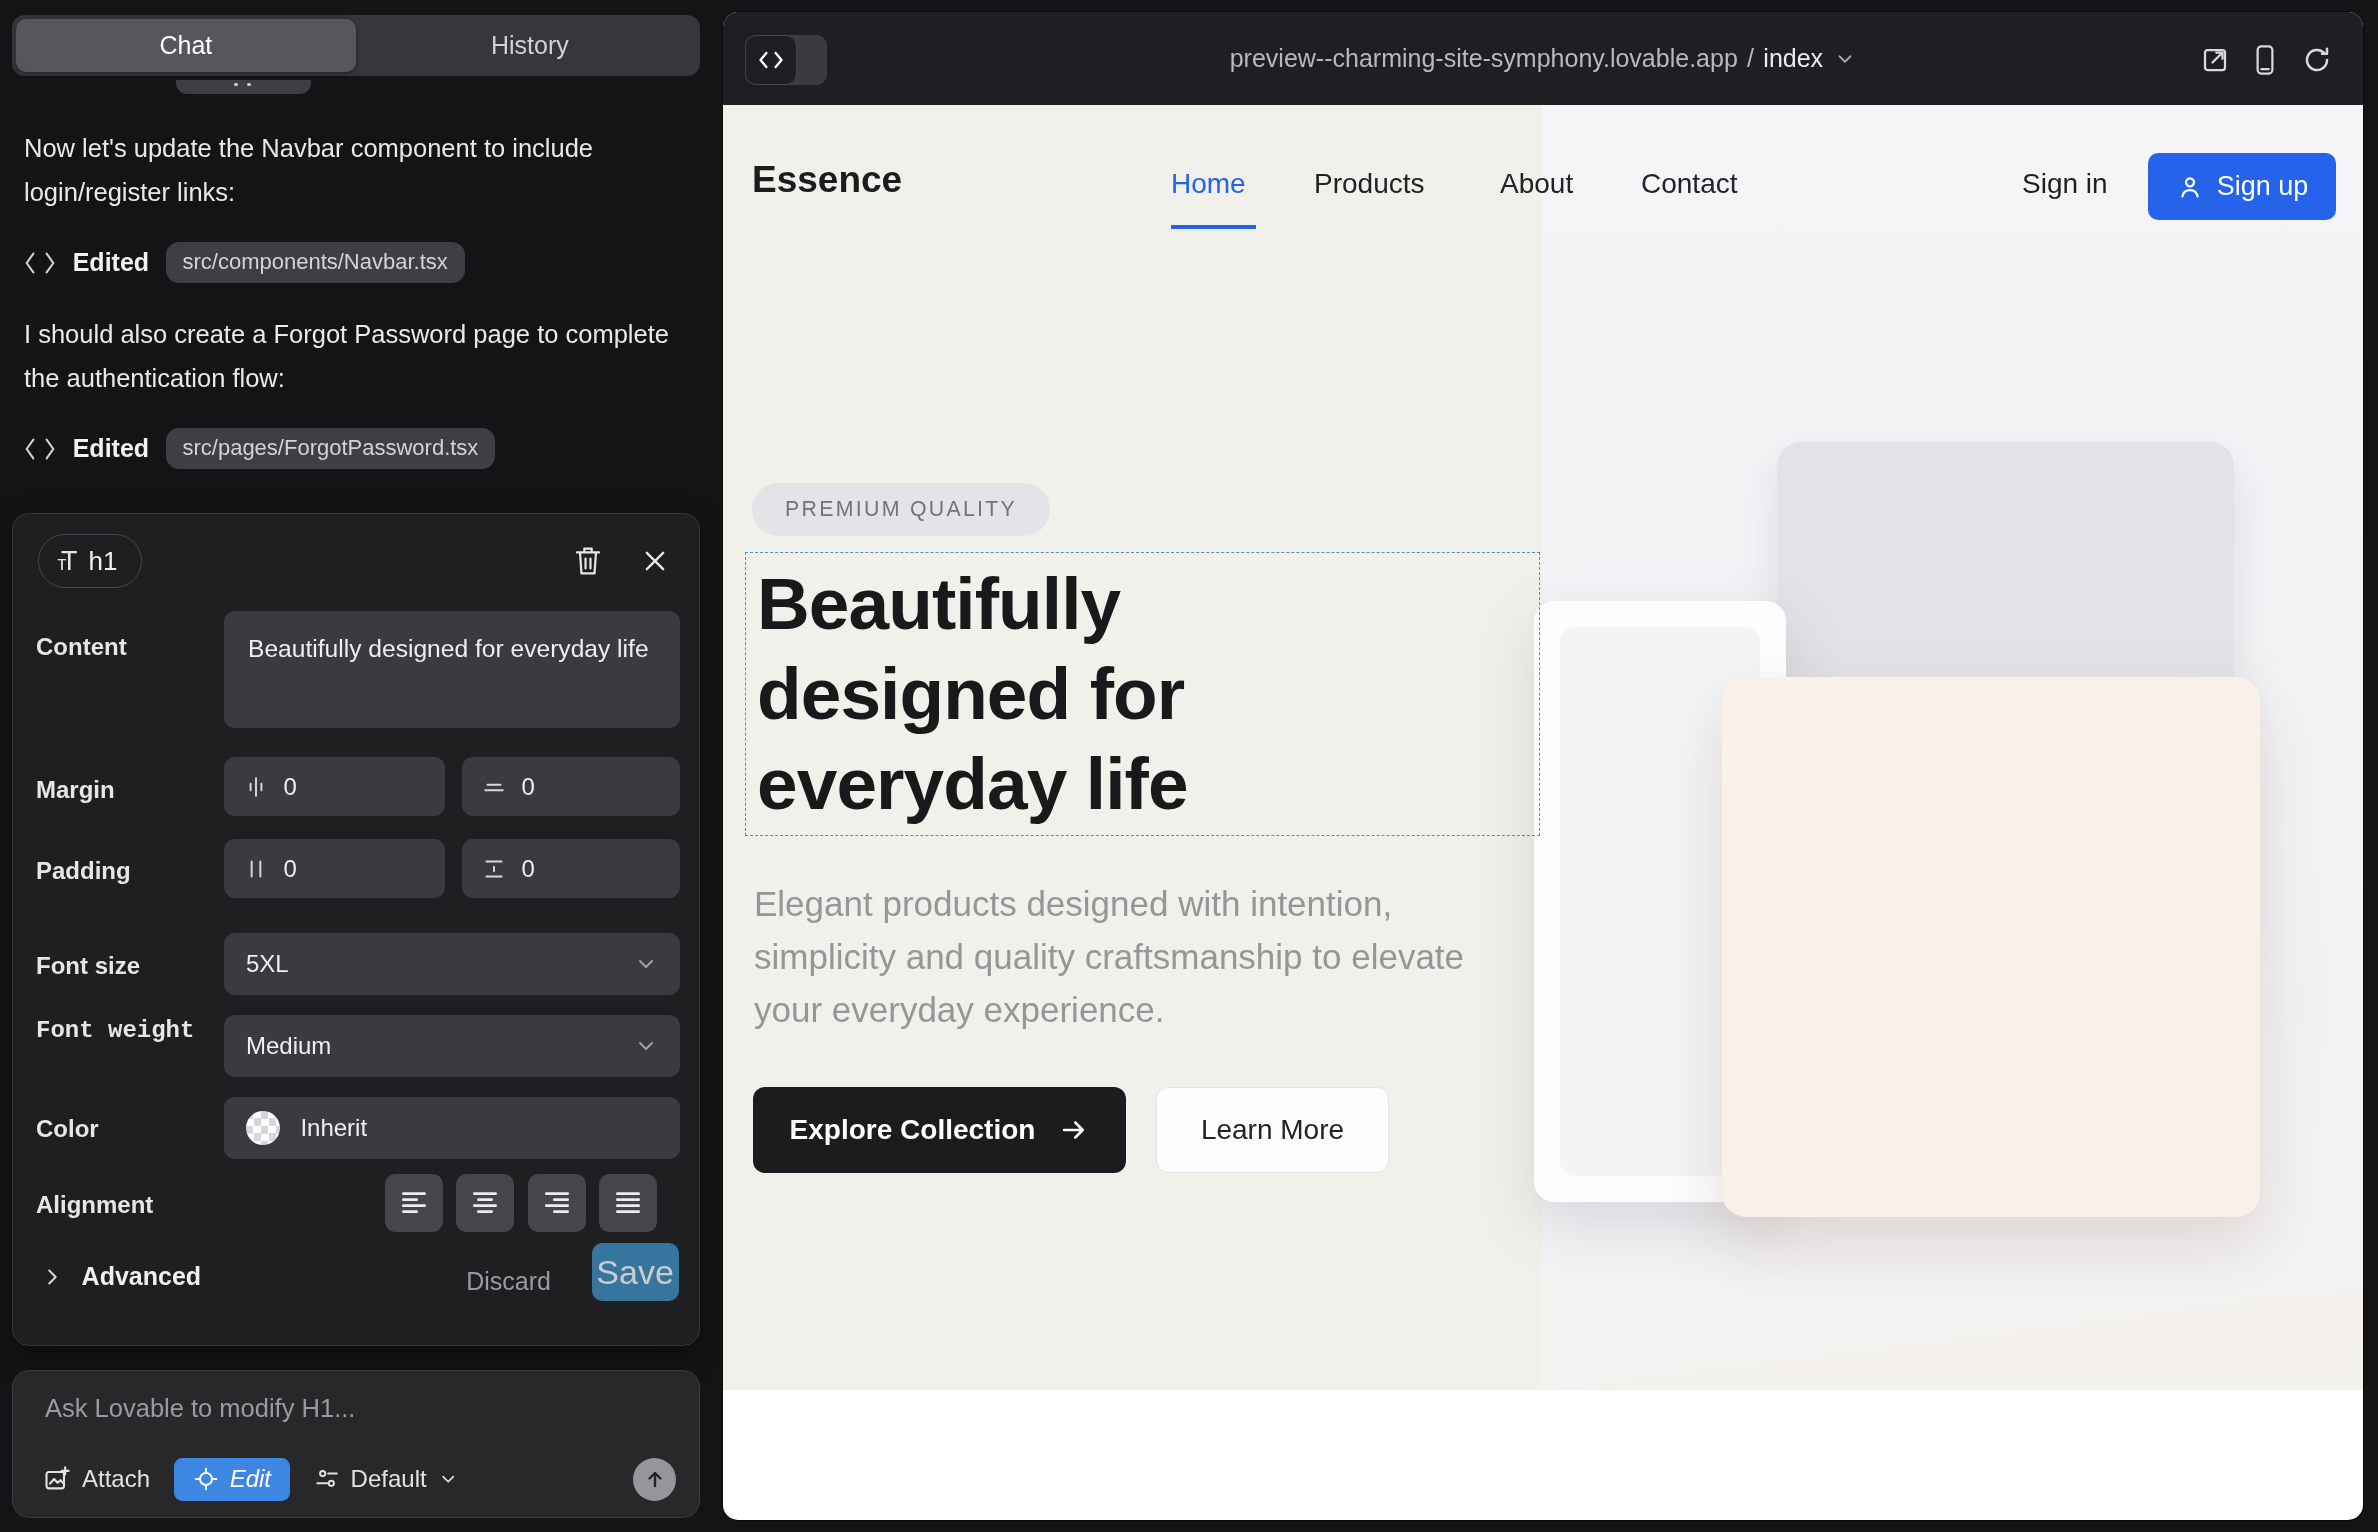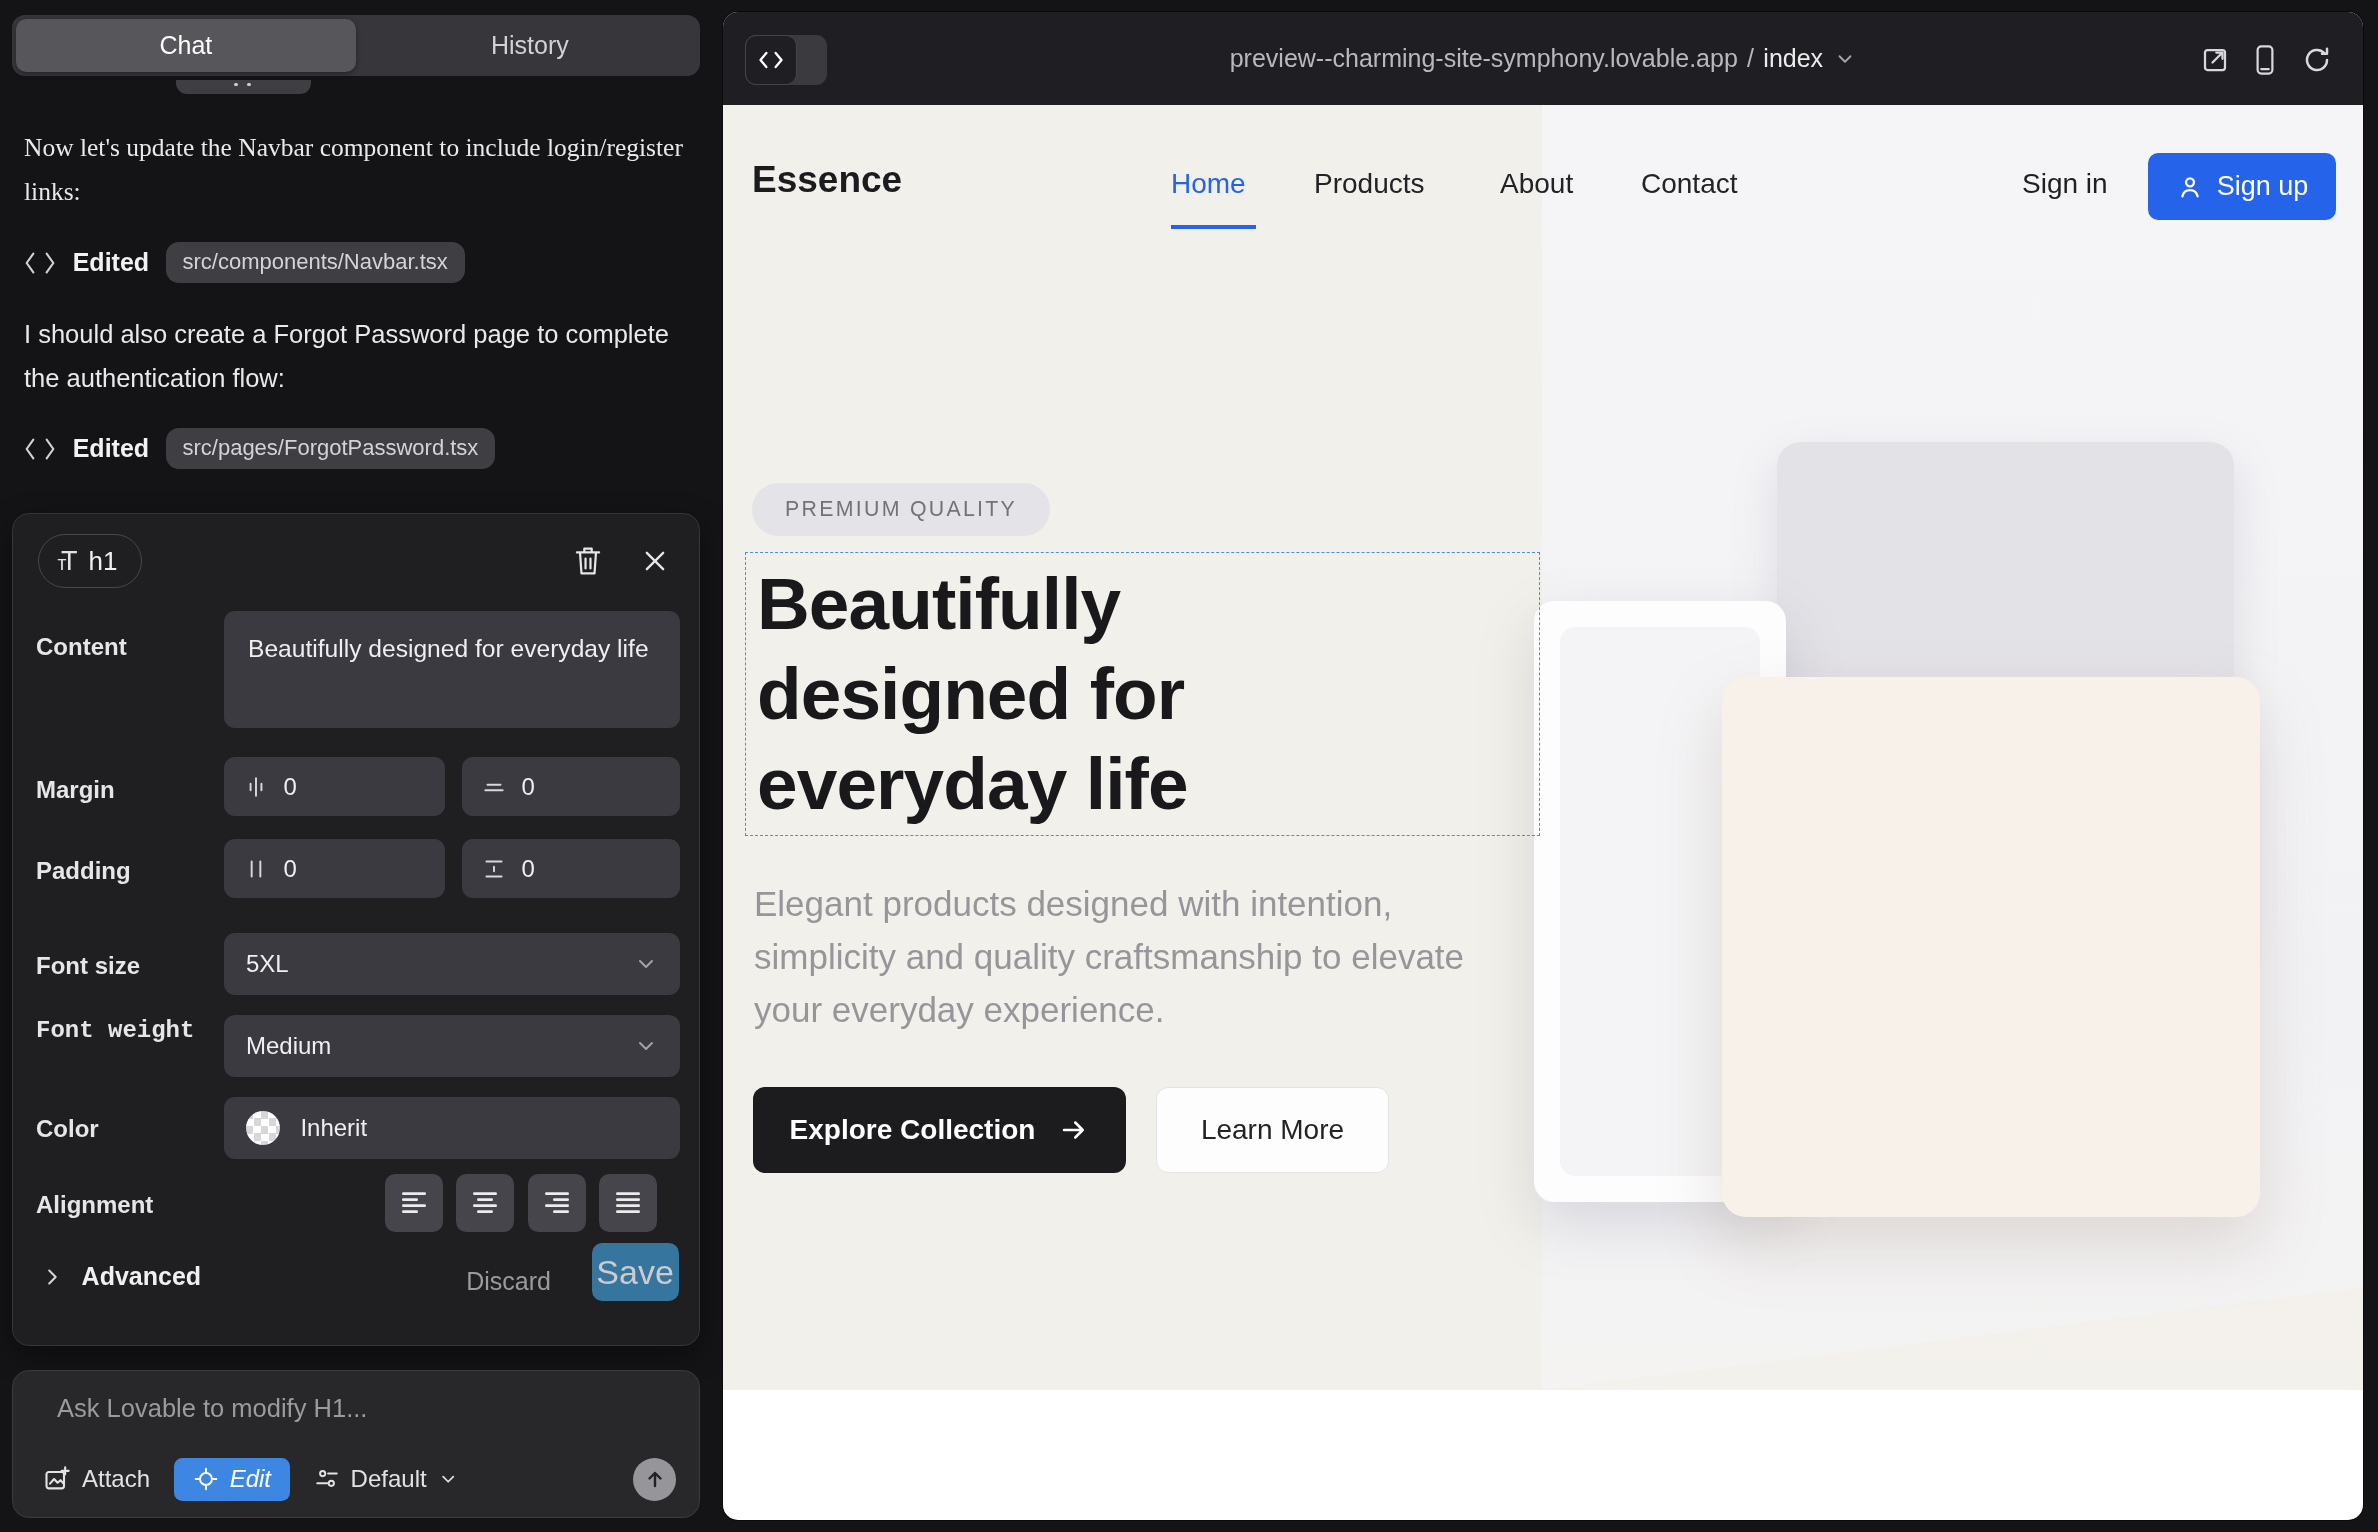--- a/index.html
+++ b/index.html
@@ -35,21 +35,21 @@
   .selfield{left:211px;width:456px;height:62px;display:flex;align-items:center;padding:0 22px;font-size:24px;cursor:pointer;}
   .selfield .chev{margin-left:auto;color:#a2a2a6;}
   .swatch{width:34px;height:34px;border-radius:50%;background:repeating-conic-gradient(#ffffff 0% 25%, #d7d7da 0% 50%);background-size:15px 15px;margin-right:20.4px;flex:0 0 auto;}
   .alignbtn{position:absolute;width:58px;height:58px;background:#45454b;border-radius:10.2px;display:flex;align-items:center;justify-content:center;color:#ececee;cursor:pointer;}
   .adv{position:absolute;left:28px;top:748px;display:flex;align-items:center;gap:18.6px;color:#f0f0f2;font-size:25px;font-weight:600;cursor:pointer;}
   .adv .achev{color:#d8d8da;}
   .discard{position:absolute;right:148px;top:753px;font-size:25px;color:#9b9b9f;cursor:pointer;}
   .savebtn{position:absolute;right:20.4px;top:729px;width:87px;height:58px;border-radius:10.2px;background:var(--save-blue);color:#cbccce;font-size:34px;display:flex;align-items:center;justify-content:center;cursor:pointer;}
   
   .composer{position:absolute;left:12px;top:1370px;width:688px;height:148px;background:#28282b;border:1.9px solid #3b3b3f;border-radius:16.7px;}
-  .composer input{position:absolute;left:30px;top:22px;width:612px;background:transparent;border:0;outline:0;font-size:25.5px;color:#c9c9cc;margin-left:12px;}
+  .composer input{position:absolute;left:30px;top:22px;width:612px;background:transparent;border:0;outline:0;font-size:25.5px;color:#c9c9cc;}
   .composer input::placeholder{color:#9b9b9f;opacity:1;}
   .c-row{position:absolute;left:30px;right:23px;top:85px;height:46px;display:flex;align-items:center;gap:24px;}
   .c-item{display:flex;align-items:center;gap:11px;color:#e2e2e4;font-size:24px;cursor:pointer;}
   .editpill{background:var(--accent-blue);color:#fff;border-radius:8.3px;height:43px;padding:0 18.6px;display:flex;align-items:center;gap:11px;font-size:24px;cursor:pointer;font-style:italic;}
   .send{margin-left:auto;width:43px;height:43px;border-radius:50%;background:#96969a;display:flex;align-items:center;justify-content:center;color:#222226;cursor:pointer;}
   
   .frame{position:absolute;left:723px;top:12px;width:1640px;height:1508px;border-radius:15px;background:#ffffff;overflow:hidden;box-shadow:0 0 0 0.9px #0a0a0b;}
   .toolbar{position:absolute;left:0;top:0;width:100%;height:93px;background:#1f1f23;}
   .codetoggle{position:absolute;left:22px;top:23px;width:82px;height:50px;background:#3a3a3f;border-radius:11px;cursor:pointer;}
   .codetoggle .seg{position:absolute;left:0;top:0;width:52px;height:50px;background:#1f1f23;border:1.9px solid #44444a;border-radius:11px;display:flex;align-items:center;justify-content:center;color:#fff;}
@@ -88,21 +88,21 @@
     <div class="tabbar">
       <div class="tab active">Chat</div>
       <div class="tab">History</div>
     </div>
 
     <div class="peek">
         <i></i>
         <i></i>
       </div>
 
-    <div class="msg" style="top:126px;font-family:Liberation Serif, serif;">Now let's update the Navbar component to include login/register links:</div>
+    <div class="msg" style="top:126px;">Now let's update the Navbar component to include login/register links:</div>
 
     <div class="edited-row" style="top:241px;">
       <span class="codeic">
         <svg width="32" height="26" viewBox="0 0 24 18" fill="none" stroke="currentColor" stroke-width="1.6" stroke-linecap="round" stroke-linejoin="round">
             <path d="M7 2L2 9l5 7M17 2l5 7-5 7"></path>
           </svg>
       </span>
       <span class="edited-label">Edited</span>
       <span class="chip">src/components/Navbar.tsx</span>
     </div>

